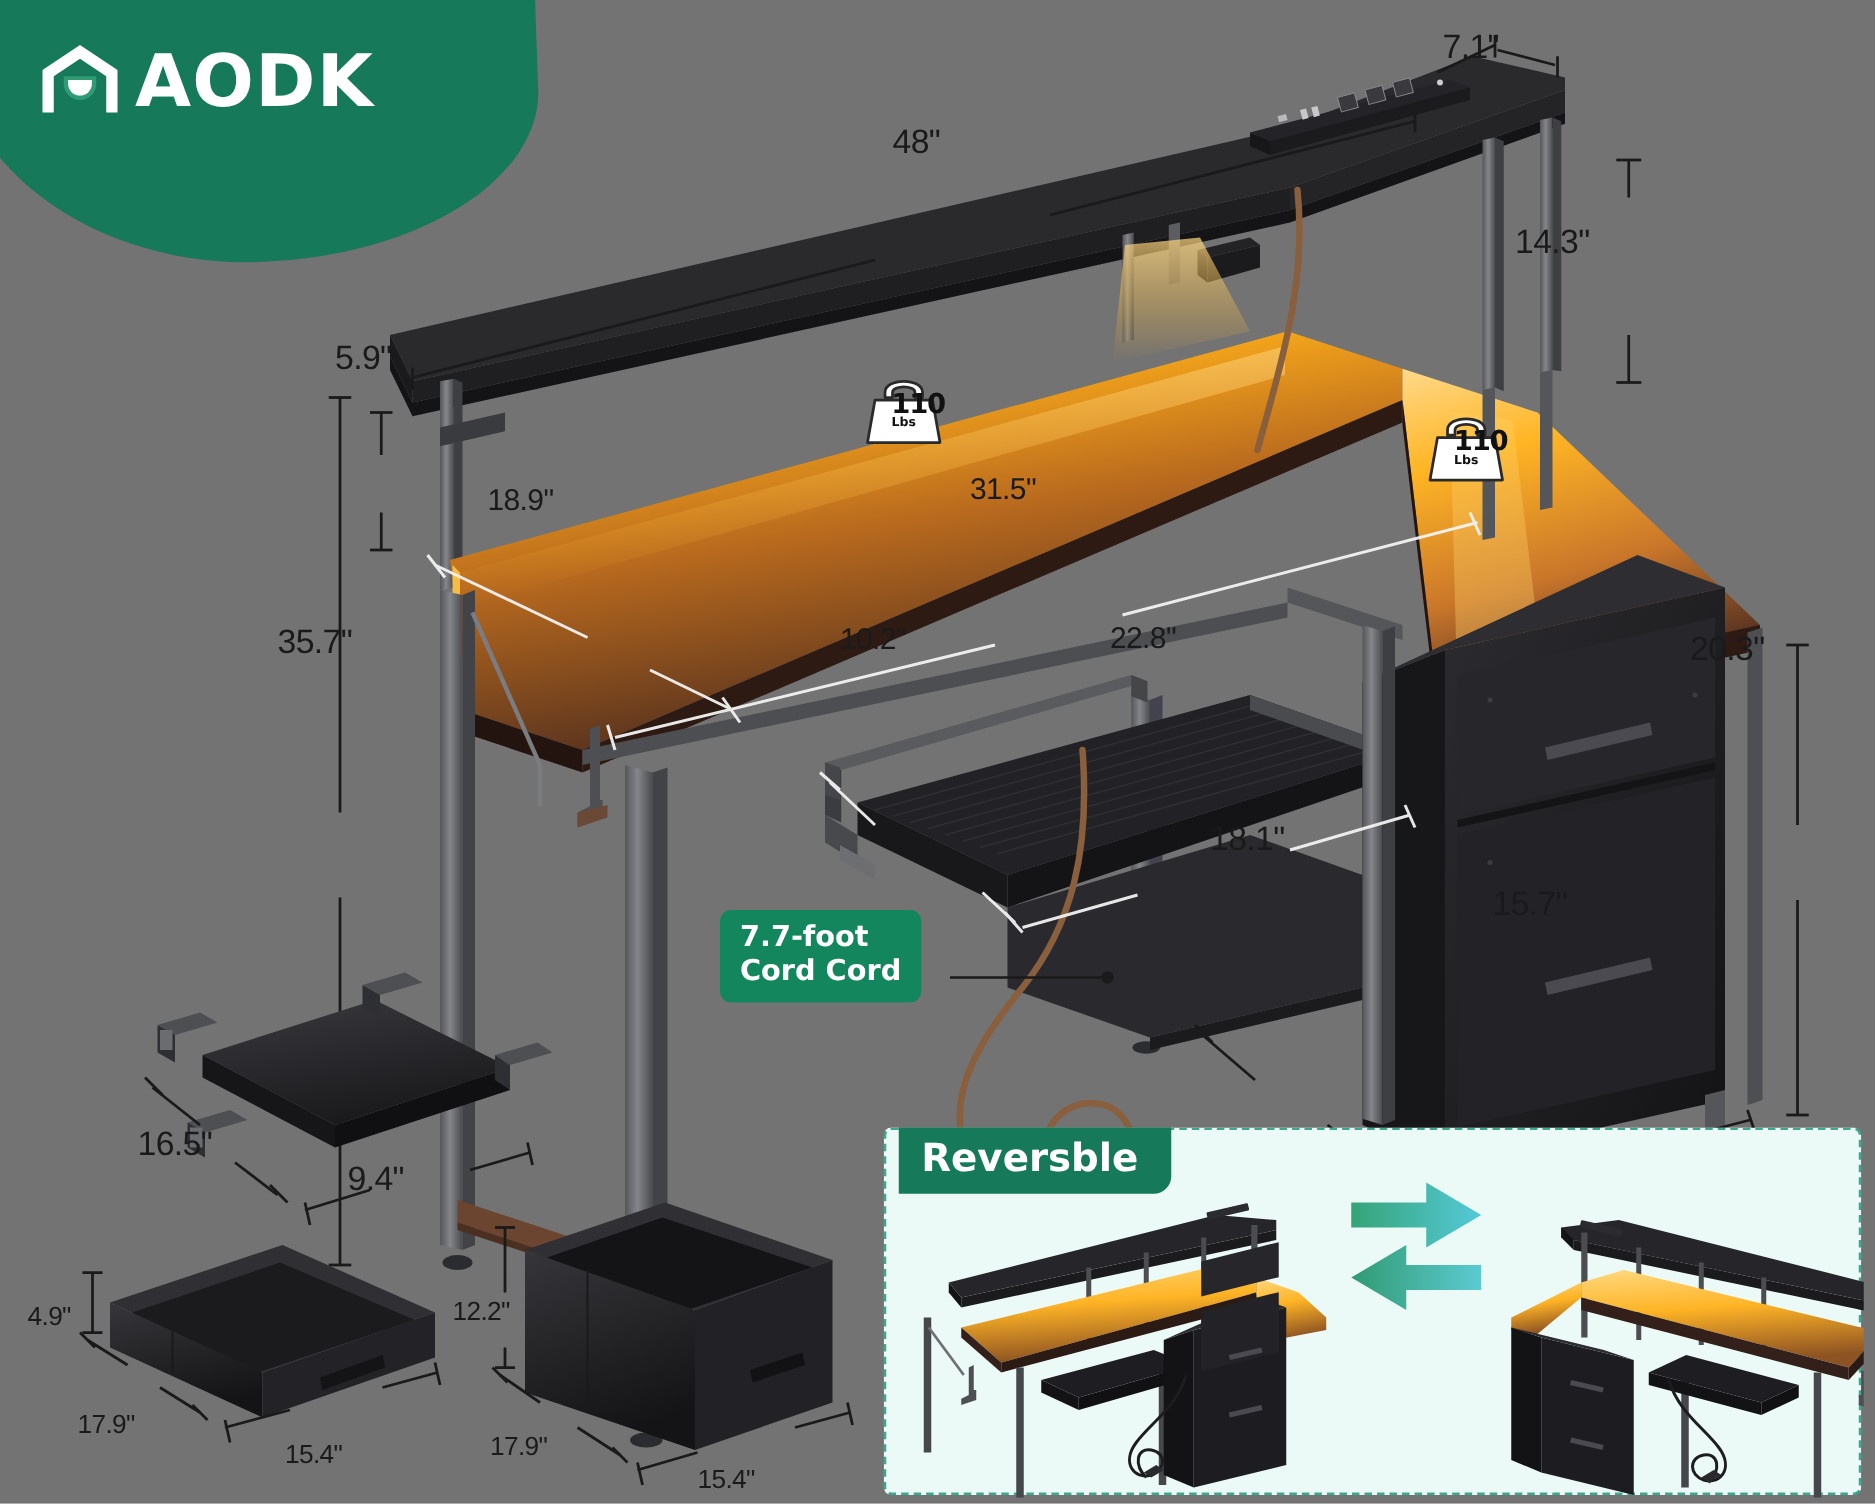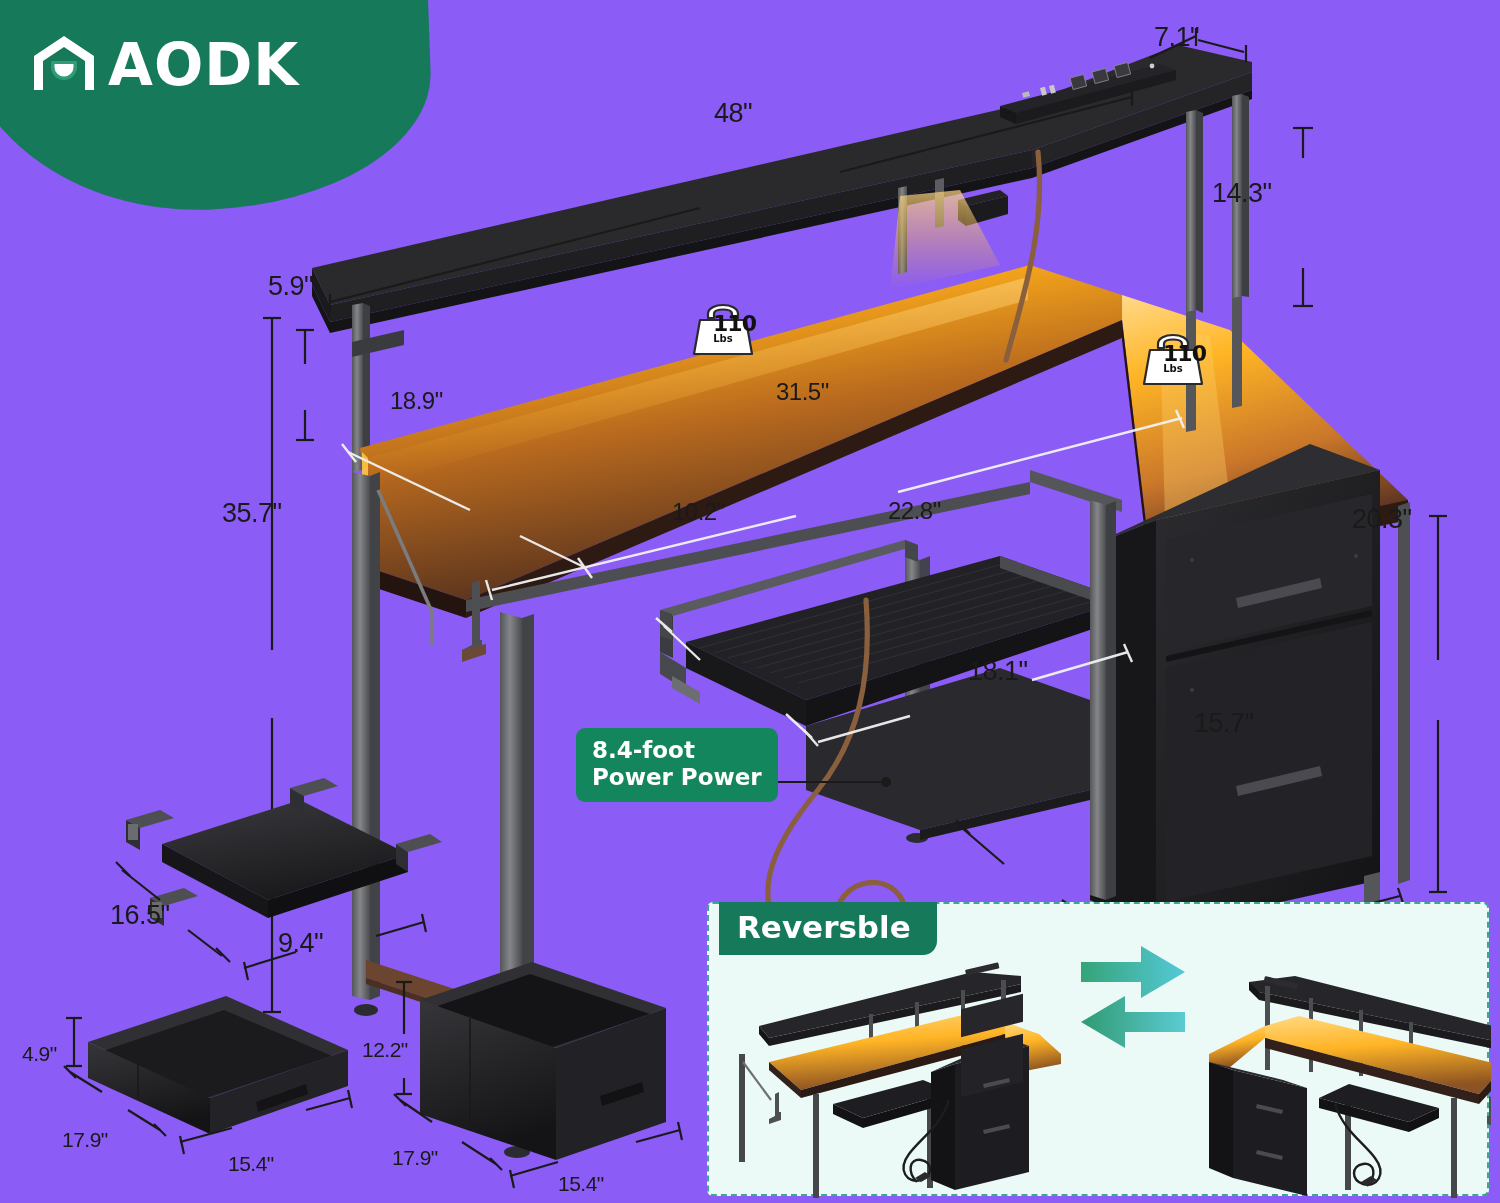--- a/index.html
+++ b/index.html
@@ -5,21 +5,21 @@
   * { box-sizing: border-box; }
   html, body {
     margin: 0; padding: 0;
     background: #ffffff;
     font-family: "Liberation Sans", sans-serif;
   }
   #page {
     position: relative;
     width: 1500px;
     height: 1203px;
-    background: #8b5cf6;
+    background: #737373;
     overflow: hidden;
   }
 
   
   .logo-blob {
     position: absolute;
     left: -40px; top: -90px;
     width: 470px; height: 300px;
     background: #15795a;
     border-radius: 0 0 58% 62% / 0 0 52% 78%;
@@ -523,22 +523,22 @@
 
   <div class="dim xs" style="left:22px; top:1042px;">4.9"</div>
   <div class="dim xs" style="left:62px; top:1128px;">17.9"</div>
   <div class="dim xs" style="left:228px; top:1152px;">15.4"</div>
 
   <div class="dim xs" style="left:362px; top:1038px;">12.2"</div>
   <div class="dim xs" style="left:392px; top:1146px;">17.9"</div>
   <div class="dim xs" style="left:558px; top:1172px;">15.4"</div>
 
   <div class="callout" style="left:576px; top:728px;">
-    <div>8.4-foot</div>
-    <div>Power Power</div>
+    <div>7.7-foot</div>
+    <div>Cord Cord</div>
   </div>
 
   <div class="rev-panel">
     <div class="rev-tag">Reversble</div>
 
     <svg viewBox="0 0 782 294" style="position:absolute;left:0;top:0;width:782px;height:294px;">
       <defs>
         <linearGradient id="rLed" x1="0" y1="0" x2="0.2" y2="1">
           <stop offset="0%" stop-color="#ffd980"></stop>
           <stop offset="45%" stop-color="#ffb425"></stop>

